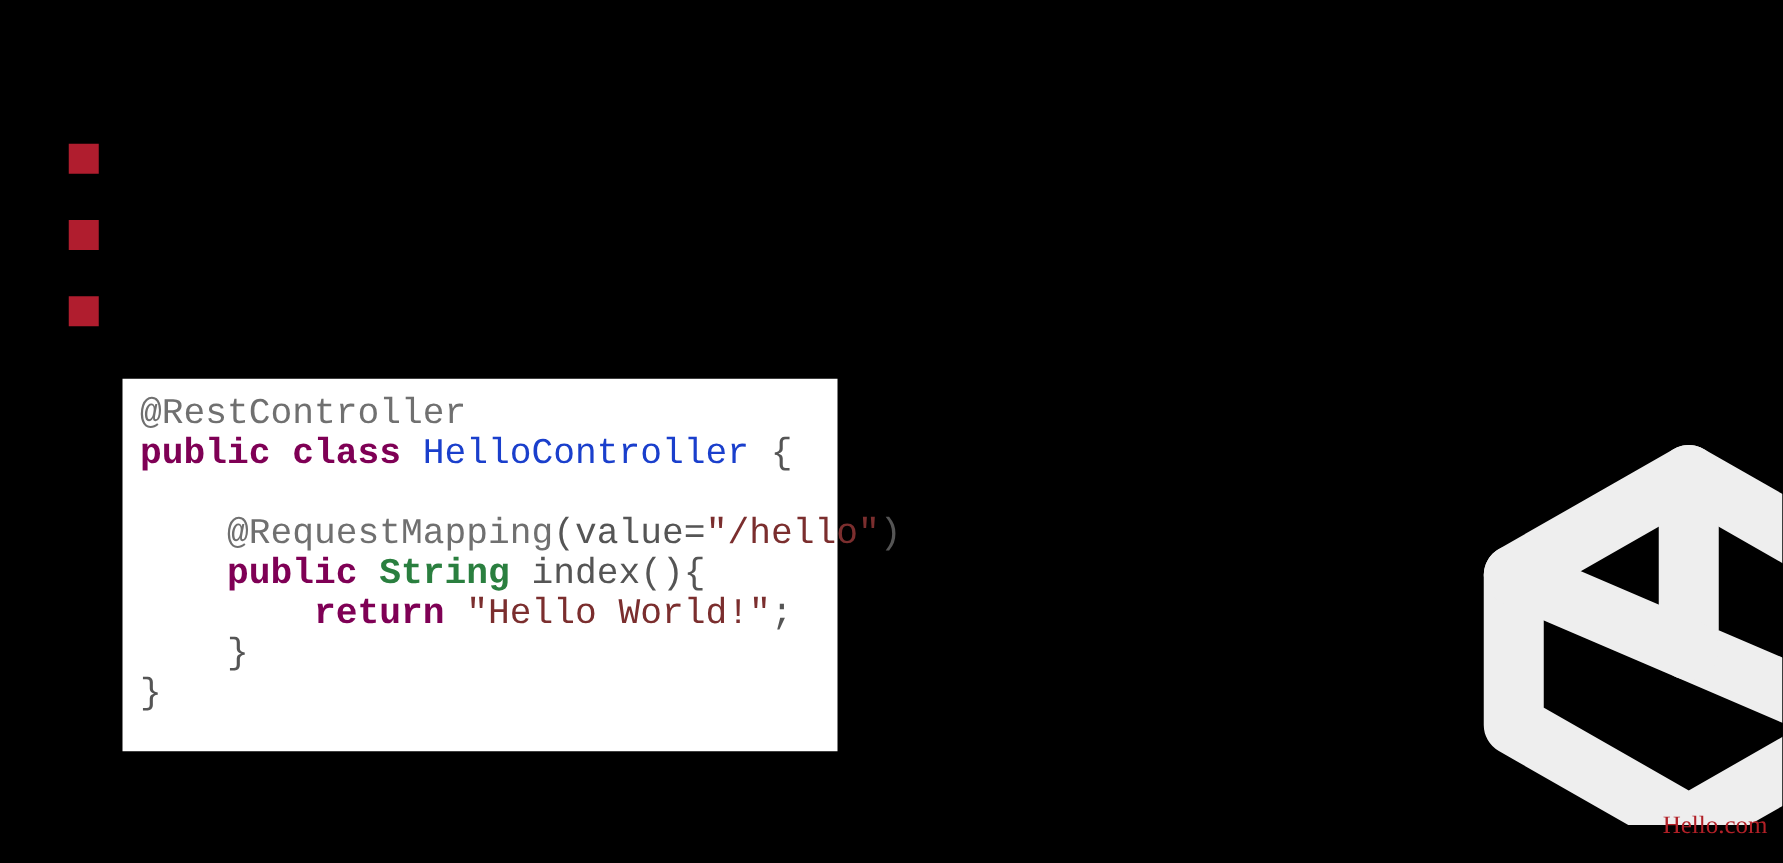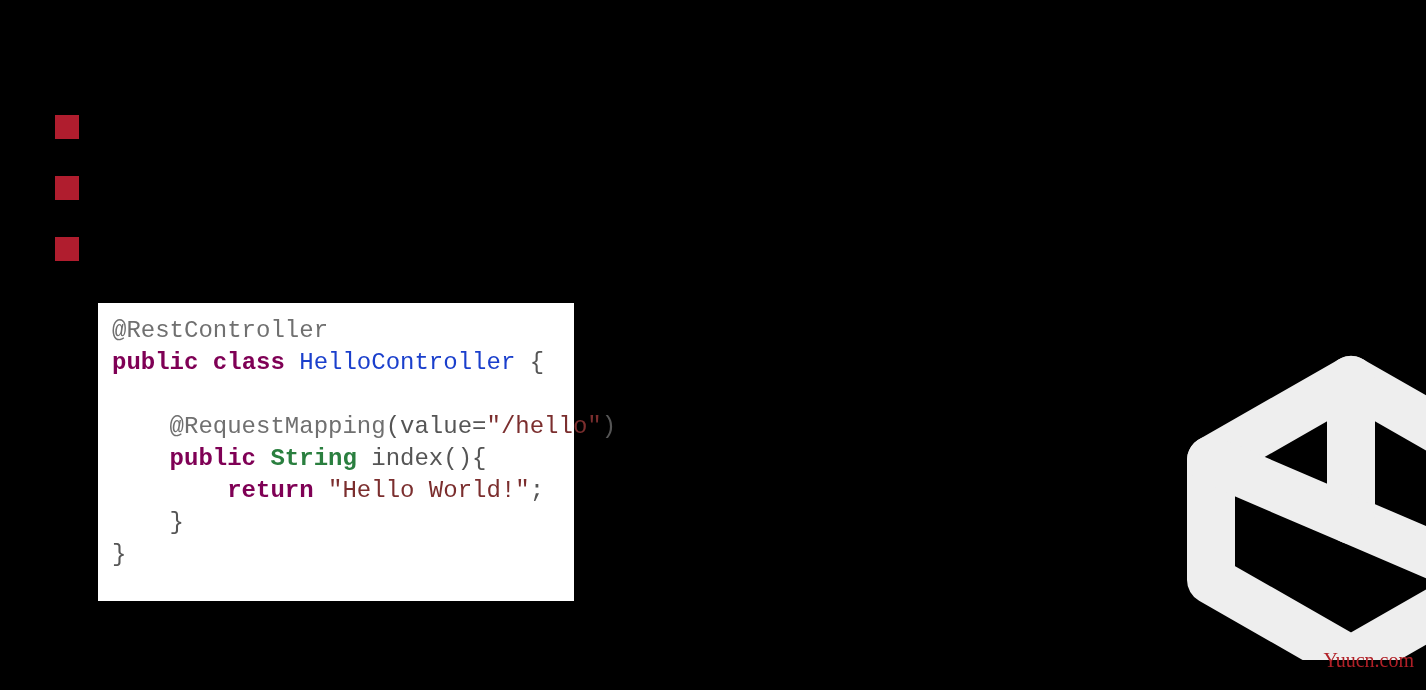--- a/index.html
+++ b/index.html
@@ -1,19 +1,19 @@
 <!DOCTYPE html>
 <html><head>
 <meta charset="utf-8">
 <style>
   * { margin: 0; padding: 0; box-sizing: border-box; }
   html, body { width: 1426px; height: 690px; background: #000; font-family: Arial, sans-serif; overflow: hidden; position: relative; }
   .bullets { position: absolute; left: 55px; top: 115px; }
   .bullet { width: 24px; height: 24px; background: #b01d2e; margin-bottom: 37px; }
-  .code-block { position: absolute; left: 98px; top: 303px; width: 476px; height: 298px; background: #fff; padding: 12px 14px; font-family: Consolas, "Courier New", monospace; font-size: 24px; line-height: 32px; color: #555; white-space: pre; }
+  .code-block { position: absolute; left: 98px; top: 303px; width: 572px; height: 298px; background: #fff; padding: 12px 14px; font-family: Consolas, "Courier New", monospace; font-size: 29px; line-height: 32px; color: #555; white-space: pre; }
   .tk-anno    { color: #707070; }
   .tk-kw      { color: #7f0055; font-weight: bold; }
   .tk-type    { color: #2a7f3f; font-weight: bold; }
   .tk-name    { color: #1a3fcc; }
   .tk-str     { color: #7b2e2e; }
   .tk-punc    { color: #555; }
   .watermark-logo { position: absolute; right: 0; bottom: 30px; width: 275px; height: 360px; overflow: hidden; }
   .watermark-logo svg { width: 400px; height: 400px; }
   .watermark-text { position: absolute; right: 12px; bottom: 18px; font-family: Georgia, serif; font-size: 20px; color: #b12027; }
 </style>
@@ -38,13 +38,13 @@
 <div class="watermark-logo">
   <svg viewBox="0 0 200 200">
     <g fill="none" stroke="#eeeeee" stroke-width="24" stroke-linecap="round" stroke-linejoin="round">
       <path d="M 30 80 L 100 40 L 170 80 L 170 140 L 100 180 L 30 140 Z"></path>
       <path d="M 100 40 L 100 110 L 170 140"></path>
       <path d="M 30 80 L 100 110"></path>
     </g>
   </svg>
 </div>
 
-<div class="watermark-text">Yuucn.com</div>
+<div class="watermark-text">Hello.com</div>
 
 </body></html>

